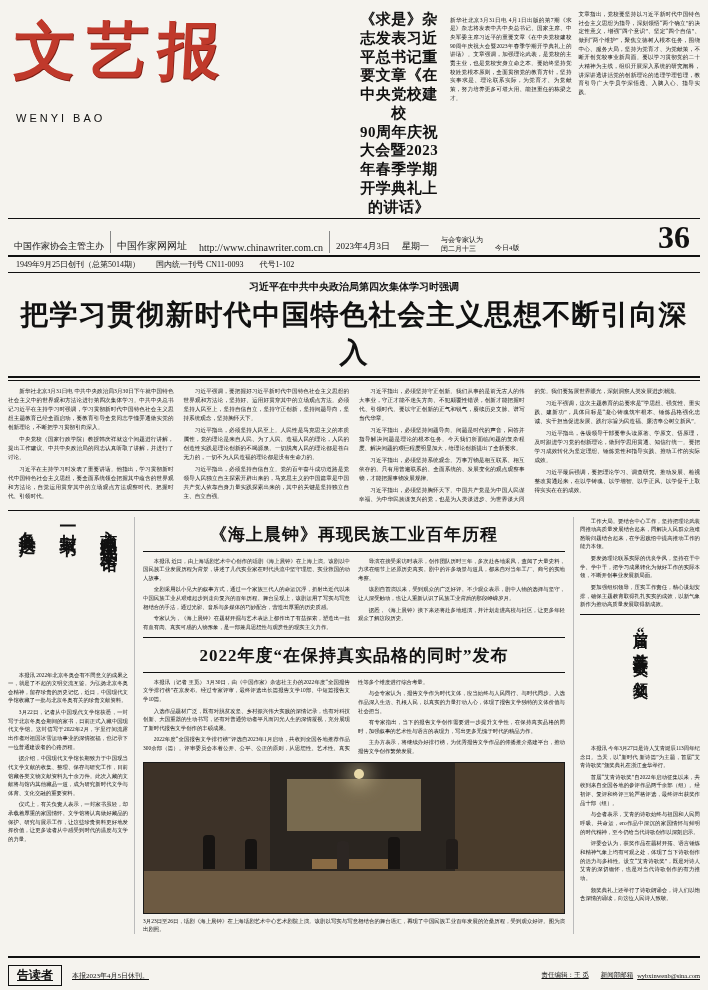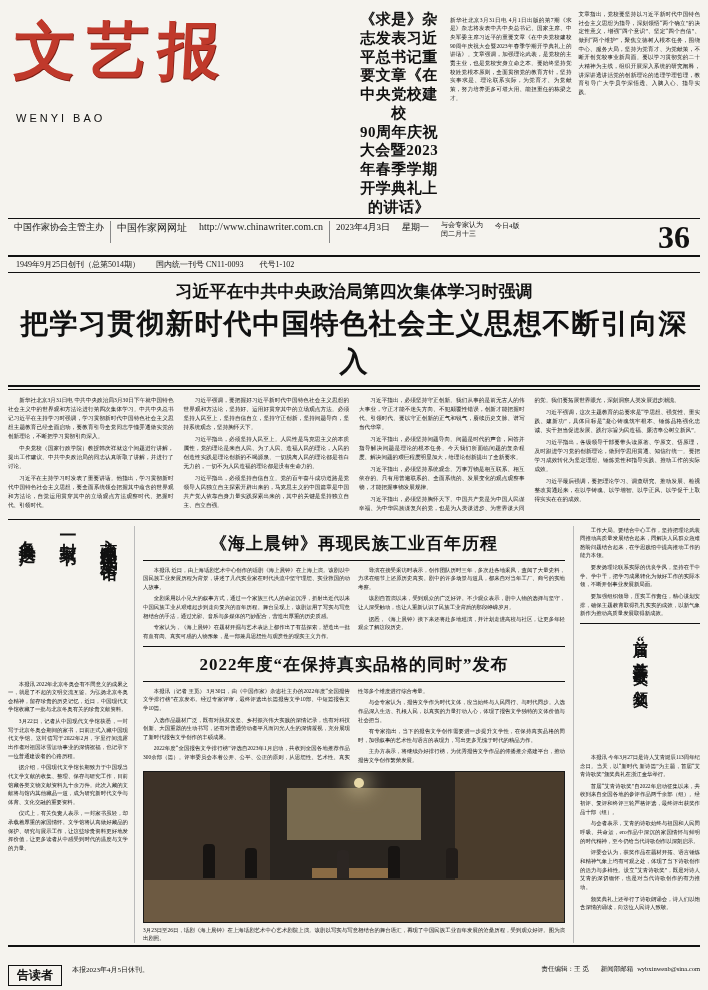--- a/index.html
+++ b/index.html
@@ -21,30 +21,30 @@
     text-shadow:1px 1px 0 #7b1d14;
   }
   .logo .ink{display:inline-block;transform:skewX(-3deg);}
   .pinyin{font-family:"Liberation Sans",sans-serif;font-size:11px;letter-spacing:3px;color:#111;padding-left:8px;margin-top:26px;}
   .mast-mid{flex:1;padding:4px 6px 0 6px;}
   .headline-box{text-align:center;line-height:1.25;}
   .headline-box div{font-size:15px;font-weight:700;letter-spacing:0.5px;}
   .mast-right{width:250px;flex:0 0 250px;font-size:5.6px;line-height:1.55;text-align:justify;padding-top:4px;column-count:2;column-gap:7px;}
 
   
-  .infobar{display:flex;align-items:flex-start;border-bottom:2px solid #111;padding:2px 0;font-size:9px;}
+  .infobar{display:flex;align-items:flex-end;border-bottom:2px solid #111;padding:2px 0;font-size:9px;}
   .infobar .cell{padding:0 6px;white-space:nowrap;}
   .infobar .sep{border-left:1px solid #888;height:22px;}
   .issue-no{margin-left:auto;font-size:32px;font-weight:700;border:0;padding:0 10px 0 0;line-height:1;}
   .site{font-size:10px;color:#222;}
   .infoline2{display:flex;font-size:8px;border-bottom:1px solid #111;padding:2px 0;}
   .infoline2 .cell{padding:0 8px;}
 
   
-  .kicker{text-align:center;font-size:17px;font-weight:700;margin:7px 0 2px;}
+  .kicker{text-align:center;font-size:10px;font-weight:700;margin:7px 0 2px;}
   .big-title{
     text-align:center;font-size:28px;font-weight:700;letter-spacing:1px;
     margin:2px 0 4px;font-family:"DejaVu Serif",serif;
   }
   .rule-dbl{border-top:2px solid #111;border-bottom:1px solid #111;height:2px;margin:4px 0 6px;}
 
   .cols4{column-count:4;column-gap:10px;font-size:5.6px;line-height:1.6;text-align:justify;}
   .cols4 p{margin:0 0 3px;text-indent:2em;}
 
   
@@ -84,22 +84,22 @@
   .photo .fig.e{left:72%;height:30px;background:#221d1a;}
   .caption{font-size:5.4px;line-height:1.6;text-align:justify;}
 
   
   .vtitle-r{
     writing-mode:vertical-rl;text-orientation:upright;
     font-size:15px;font-weight:700;letter-spacing:2px;height:120px;margin:0 auto 4px;
   }
 
   
-  .footer{position:absolute;left:8px;right:8px;bottom:4px;border-top:2px solid #111;padding-top:18px;
-          display:flex;font-size:7px;}
+  .footer{position:absolute;left:8px;right:8px;bottom:4px;border-top:2px solid #111;padding-top:7px;
+          display:flex;align-items:center;font-size:7px;text-decoration:underline;}
   .footer .left{font-weight:700;font-size:12px;border:1px solid #111;padding:1px 8px;margin-right:10px;}
   .footer .mid{flex:1;}
   .footer .right{font-size:6.5px;}
 </style>
 </head>
 <body>
 
 <div class="page">
 
   <div class="masthead">

